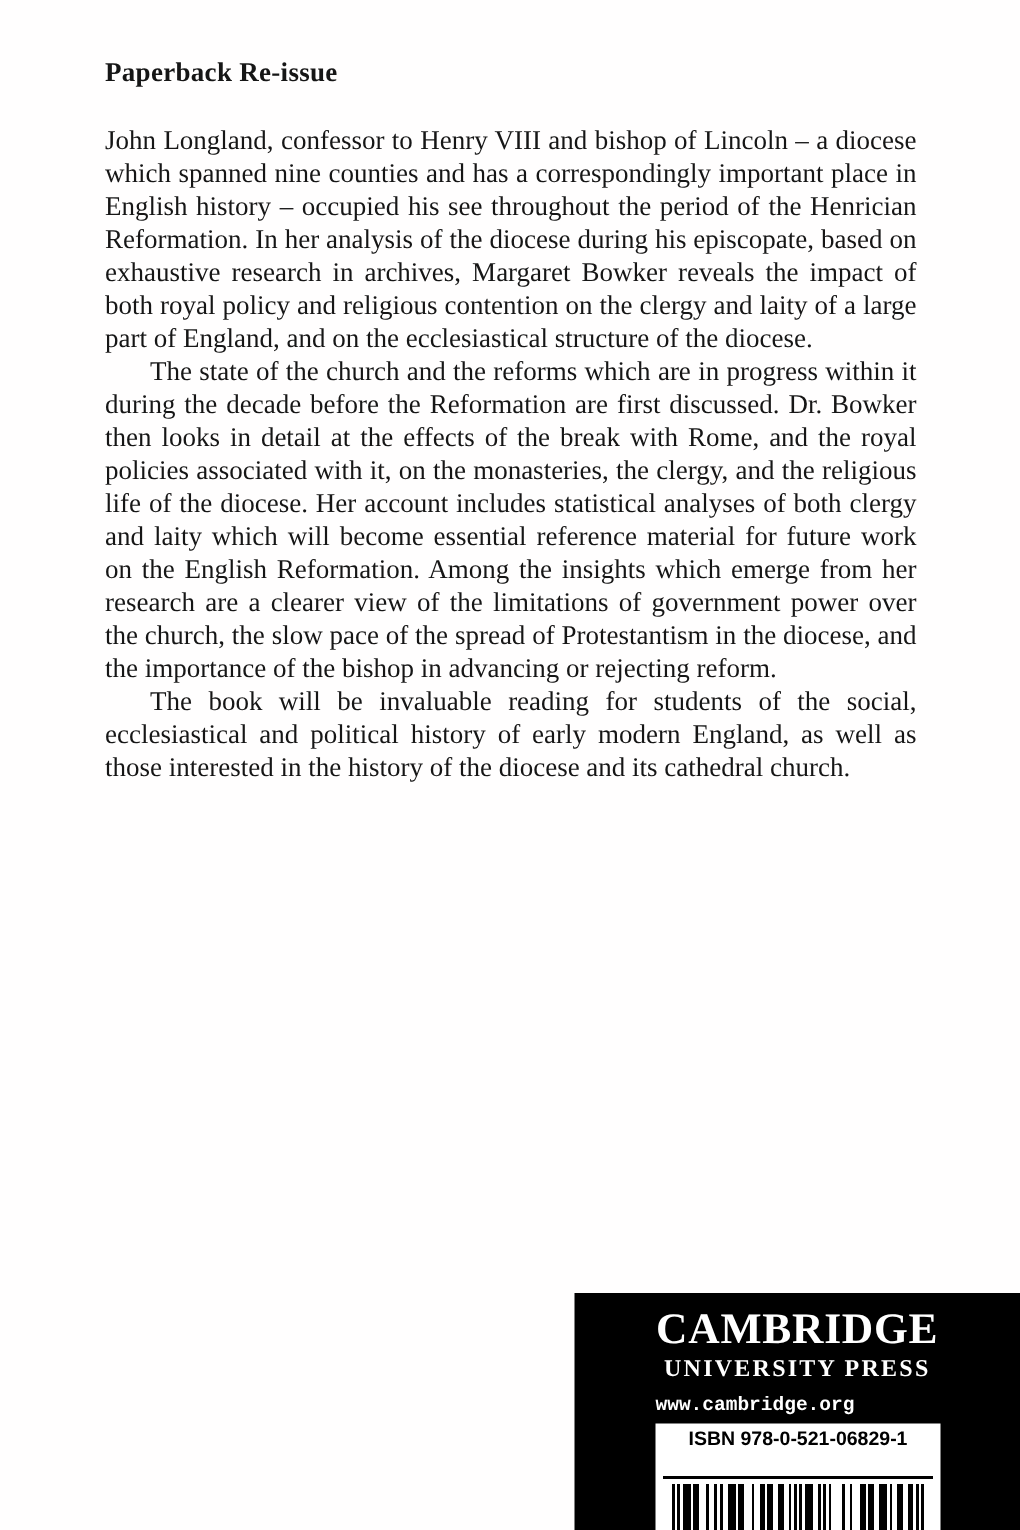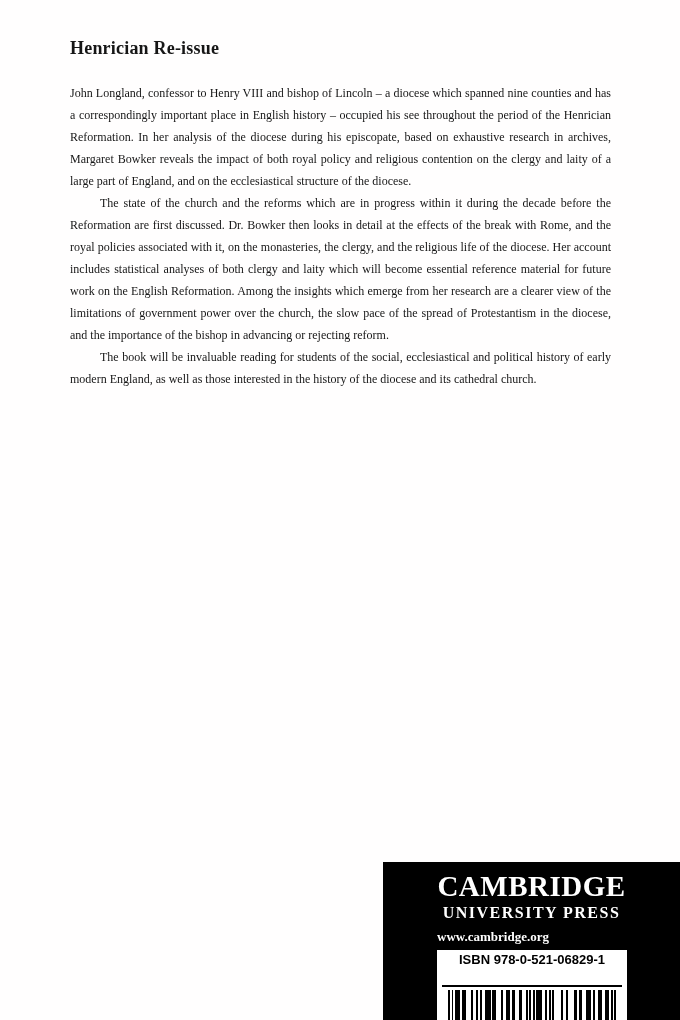--- a/index.html
+++ b/index.html
@@ -15,21 +15,21 @@
 
   
   .blurb-area { position: absolute; left: 70px; top: 38px; width: 541px; }
   .reissue {
     font-size: 18px;
     font-weight: bold;
     letter-spacing: 0.2px;
     margin-bottom: 23px;
   }
   .blurb-area p {
-    font-size: 12px;
+    font-size: 18px;
     line-height: 22px;
     text-align: justify;
     text-justify: inter-word;
   }
   .blurb-area p + p { text-indent: 30px; }
 
   
   .credit {
     position: absolute;
     left: 70px;
@@ -59,21 +59,21 @@
   }
   .univpress {
     font-family: "Liberation Serif", serif;
     font-weight: bold;
     font-size: 16px;
     letter-spacing: 1.5px;
     line-height: 18px;
     margin-top: 2px;
   }
   .website {
-    font-family: Liberation Serif, serif;
+    font-family: Liberation Mono, monospace;
     font-weight: bold;
     font-size: 13px;
     margin: 7px 12px 5px 54px;
   }
   .isbnbox {
     margin-left: 54px;
     width: 190px;
     height: 110px;
     background: #ffffff;
     color: #000000;
@@ -101,21 +101,21 @@
     padding: 0 1px;
     line-height: 16px;
   }
 </style>
 </head>
 <body>
 
 <div class="cover">
 
   <div class="blurb-area">
-    <h1 class="reissue">Henrician Re-issue</h1>
+    <h1 class="reissue">Paperback Re-issue</h1>
     <p>John Longland, confessor to Henry VIII and bishop of Lincoln – a diocese which spanned nine counties and has a correspondingly important place in English history – occupied his see throughout the period of the Henrician Reformation. In her analysis of the diocese during his episcopate, based on exhaustive research in archives, Margaret Bowker reveals the impact of both royal policy and religious contention on the clergy and laity of a large part of England, and on the ecclesiastical structure of the diocese.</p>
     <p>The state of the church and the reforms which are in progress within it during the decade before the Reformation are first discussed. Dr. Bowker then looks in detail at the effects of the break with Rome, and the royal policies associated with it, on the monasteries, the clergy, and the religious life of the diocese. Her account includes statistical analyses of both clergy and laity which will become essential reference material for future work on the English Reformation. Among the insights which emerge from her research are a clearer view of the limitations of government power over the church, the slow pace of the spread of Protestantism in the diocese, and the importance of the bishop in advancing or rejecting reform.</p>
     <p>The book will be invaluable reading for students of the social, ecclesiastical and political history of early modern England, as well as those interested in the history of the diocese and its cathedral church.</p>
   </div>
 
 
   <div class="panel">
     <div class="logo">
       <div class="cambridge">CAMBRIDGE</div>
       <div class="univpress">UNIVERSITY PRESS</div>

